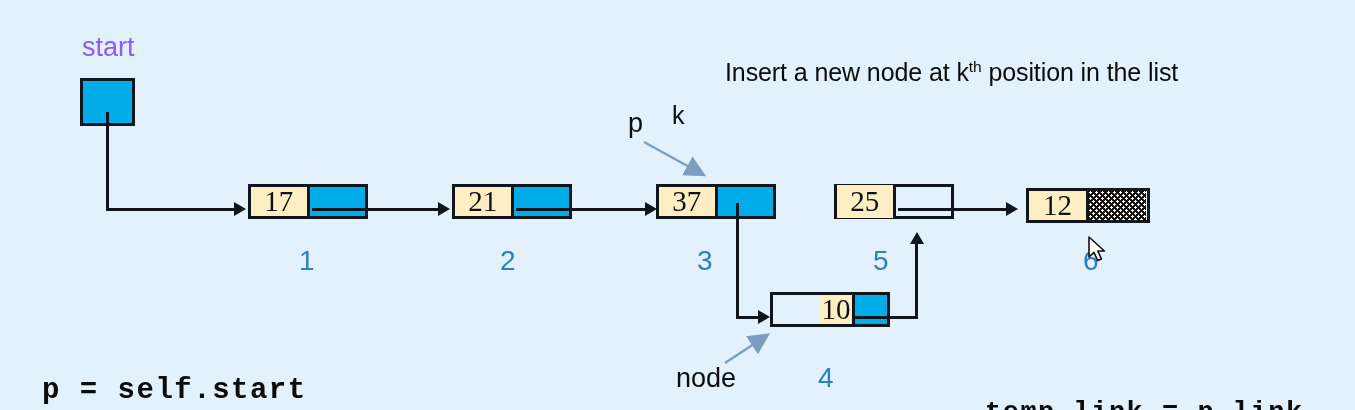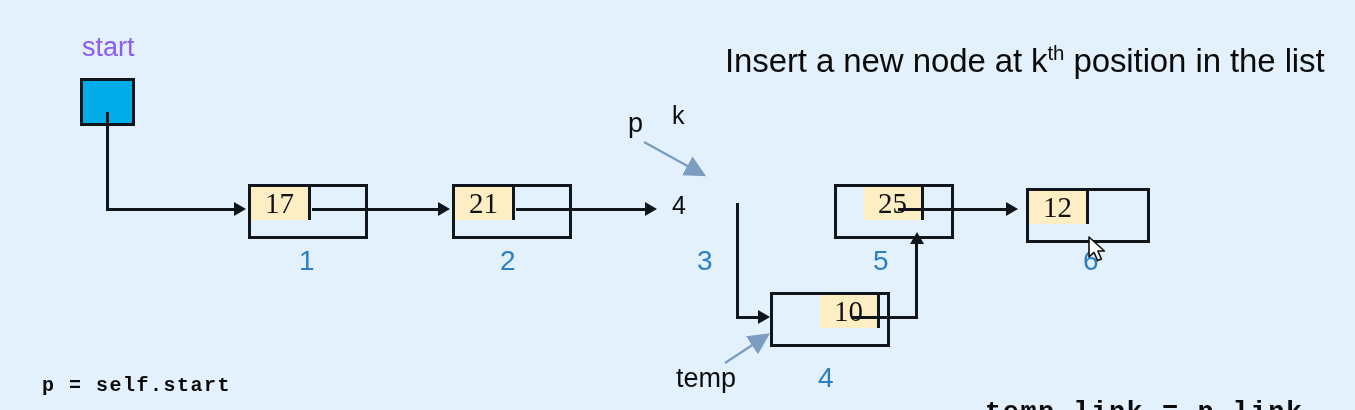--- a/index.html
+++ b/index.html
@@ -23,22 +23,22 @@
 
   
   #k-col {
     left: 672px; top: 40px;
     font-size: 25px;
     color: #0b0b0b;
     line-height: 30px;
     white-space: pre;
   }
   #title {
-    left: 725px; top: 42px;
-    font-size: 33px;
+    left: 725px; top: 58px;
+    font-size: 25px;
     color: #0b0b0b;
     white-space: nowrap;
     letter-spacing: -0.1px;
   }
   #title sup {
     font-size: 0.62em;
     vertical-align: super;
     line-height: 0;
   }
 
@@ -54,22 +54,21 @@
     background: #00ade8;
     border: 3px solid #10161c;
     box-sizing: border-box;
   }
 
   
   .node {
     display: flex;
     border: 3px solid #10161c;
     box-sizing: border-box;
-    height: 55px;
-    flex-direction: column;
+    height: 35px;
   }
   .cell-val {
     width: 60px;
     background: #fdeec4;
     display: flex;
     align-items: center;
     justify-content: center;
     font-family: "Liberation Serif", serif;
     font-size: 29px;
     color: #111;
@@ -115,21 +114,21 @@
   .callout {
     font-size: 27px;
     color: #0d0d0d;
   }
 
   
   #code-line {
     left: 42px; top: 374px;
     font-family: "Liberation Mono", monospace;
     font-weight: bold;
-    font-size: 20px;
+    font-size: 29px;
     color: #0b0b0b;
     letter-spacing: 1.5px;
     white-space: pre;
   }
   #code-clipped {
     left: 985px; top: 398px;
     font-family: "Liberation Mono", monospace;
     font-weight: bold;
     font-size: 27px;
     color: #0b0b0b;
@@ -184,37 +183,41 @@
   <div class="abs callout" style="left:628px; top:108px;">p</div>
   <svg class="abs" style="left:640px; top:138px;" width="80" height="50">
     <defs>
       <marker id="ahP" markerWidth="9" markerHeight="9" refX="7" refY="4.5" orient="auto">
         <path d="M0,0 L9,4.5 L0,9 z" fill="#7a9dc0"></path>
       </marker>
     </defs>
     <line x1="4" y1="4" x2="62" y2="36" stroke="#7a9dc0" stroke-width="2.4" marker-end="url(#ahP)"></line>
   </svg>
 
+  <div class="abs node" style="left:656px; top:184px; width:120px;">
+    <div class="cell-val">37</div>
+    <div class="cell-ptr"></div>
+  </div>
   <div class="abs idx" style="left:697px; top:245px;">3</div>
 
   <div class="abs vline" style="left:736px; top:203px; height:116px;"></div>
   <div class="abs hline" style="left:736px; top:316px; width:22px;"></div>
   <div class="abs arrow-r" style="left:758px; top:310px;"></div>
 
   <div class="abs node" style="left:770px; top:292px; width:120px;padding-left:47px;">
     <div class="cell-val">10</div>
     <div class="cell-ptr"></div>
   </div>
   <div class="abs idx" style="left:818px; top:362px;">4</div>
 
   <div class="abs hline" style="left:852px; top:316px; width:66px;"></div>
   <div class="abs vline" style="left:915px; top:244px; height:75px;"></div>
   <div class="abs arrow-u" style="left:910px; top:232px;"></div>
 
-  <div class="abs callout" style="left:676px; top:363px;">temp</div>
+  <div class="abs callout" style="left:676px; top:363px;">node</div>
   <svg class="abs" style="left:722px; top:330px;" width="60" height="40">
     <defs>
       <marker id="ahT" markerWidth="9" markerHeight="9" refX="7" refY="4.5" orient="auto">
         <path d="M0,0 L9,4.5 L0,9 z" fill="#7a9dc0"></path>
       </marker>
     </defs>
     <line x1="3" y1="33" x2="44" y2="6" stroke="#7a9dc0" stroke-width="2.4" marker-end="url(#ahT)"></line>
   </svg>
 
   <div class="abs node" style="left:834px; top:184px; width:120px;align-items:center;">

